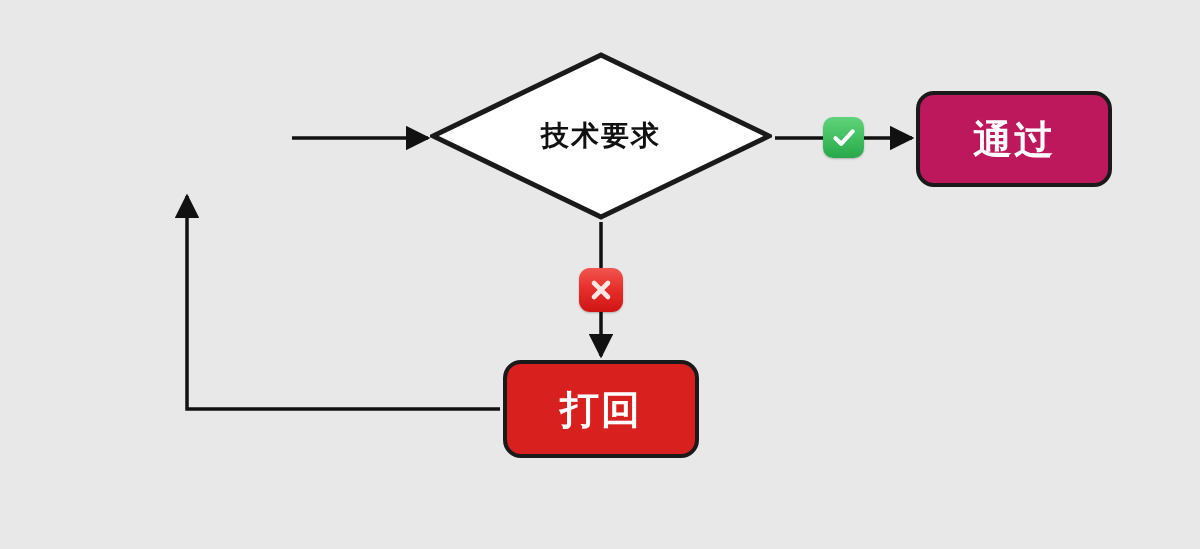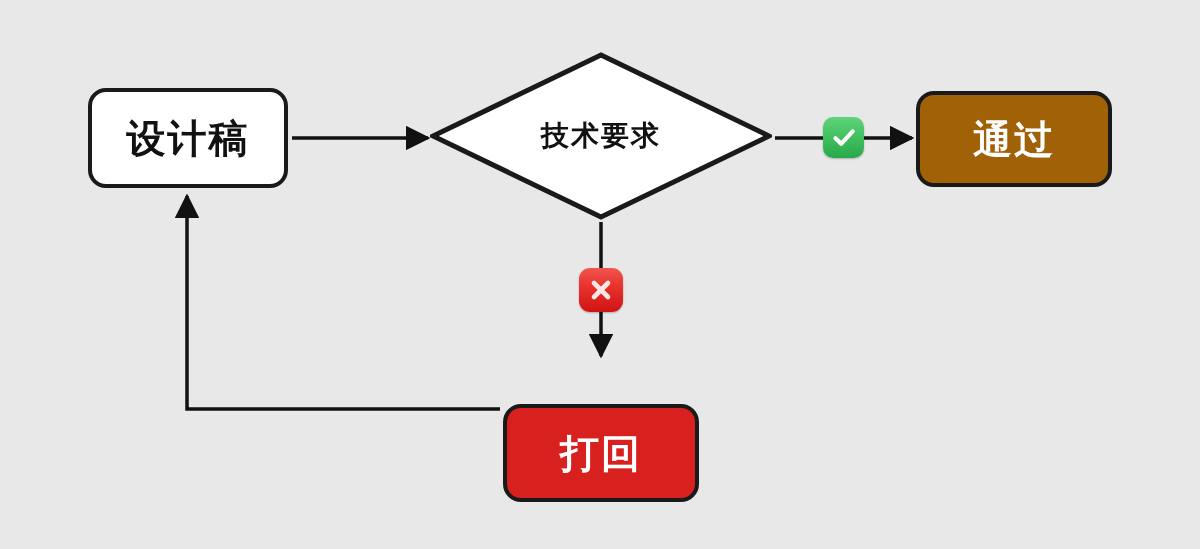--- a/index.html
+++ b/index.html
@@ -84,35 +84,34 @@
     color: #111111;
     font-size: 28px;
   }
 
   
   #node-pass {
     left: 916px;
     top: 91px;
     width: 196px;
     height: 96px;
-    background: #a16207;
+    background: #be185d;
   }
   #node-pass .label {
     color: #ffffff;
     font-size: 39px;
   }
 
   
   #node-reject {
     left: 503px;
     top: 360px;
     width: 196px;
     height: 98px;
     background: #d8201f;
-    margin-top: 44px;
   }
   #node-reject .label {
     color: #ffffff;
     font-size: 39px;
   }
 
   
   .badge {
     position: absolute;
     display: flex;
@@ -154,23 +153,20 @@
 
     <line x1="292" y1="138" x2="428" y2="138" stroke="#111111" stroke-width="3.5" marker-end="url(#arrow)"></line>
 
     <line x1="775" y1="138" x2="912" y2="138" stroke="#111111" stroke-width="3.5" marker-end="url(#arrow)"></line>
 
     <line x1="601" y1="222" x2="601" y2="356" stroke="#111111" stroke-width="3.5" marker-end="url(#arrow)"></line>
 
     <path d="M 500 409 L 187 409 L 187 196" fill="none" stroke="#111111" stroke-width="3.5" marker-end="url(#arrow)"></path>
   </svg>
 
-  <div class="node rounded-box" id="node-design">
-    <span class="label">设计稿</span>
-  </div>
 
   <div class="node" id="node-decision">
     <svg class="diamond-svg" viewBox="0 0 342 168" preserveAspectRatio="none" xmlns="http://www.w3.org/2000/svg">
       <polygon points="171,3 339,84 171,165 3,84" fill="#ffffff" stroke="#1a1a1a" stroke-width="5" stroke-linejoin="miter"></polygon>
     </svg>
     <span class="label">技术要求</span>
   </div>
 
   <div class="node rounded-box" id="node-pass">
     <span class="label">通过</span>

